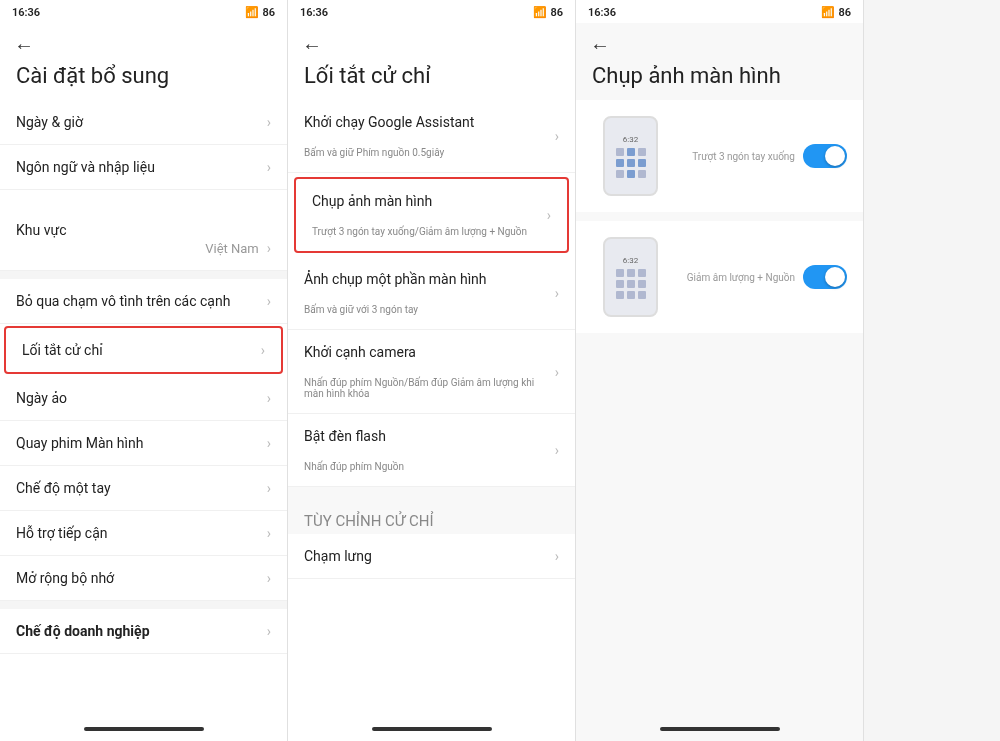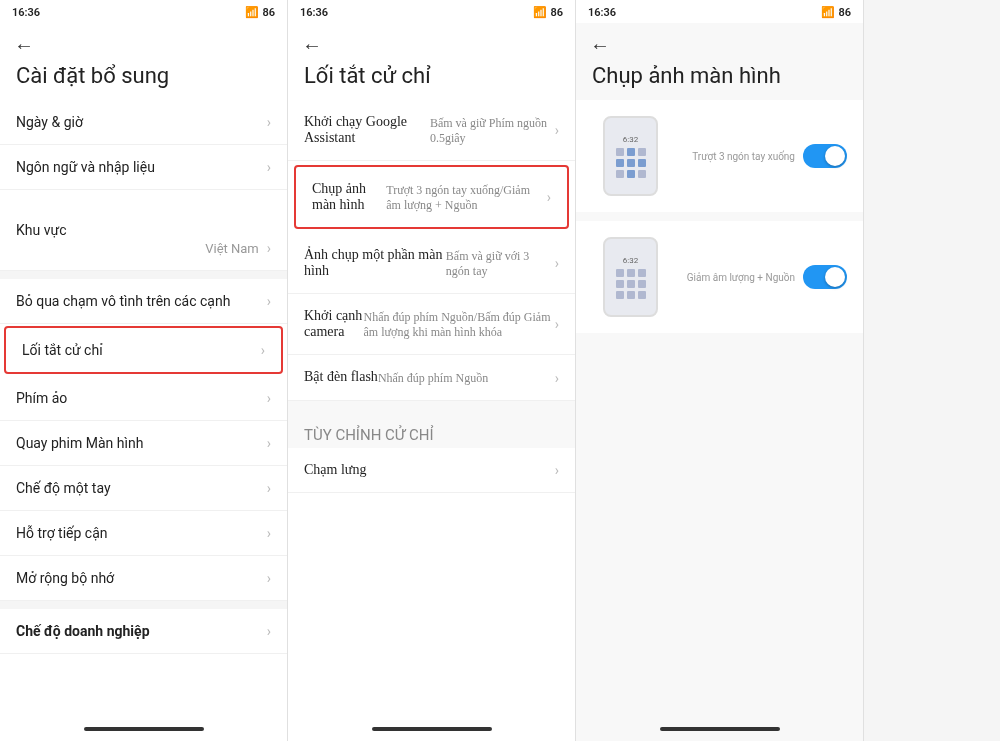--- a/index.html
+++ b/index.html
@@ -60,34 +60,33 @@
       align-items: center;
       justify-content: space-between;
       padding: 14px 16px;
       border-bottom: 1px solid #f0f0f0;
       cursor: pointer;
       position: relative;
     }
 
     .menu-item-left {
       display: flex;
-      flex-direction: row;
-      font-family: Liberation Serif, serif;
+      flex-direction: column;
     }
 
     .menu-item-title {
       font-size: 14px;
       color: #222;
       font-weight: 400;
     }
 
     .menu-item-subtitle {
-      font-size: 12px;
+      font-size: 10px;
       color: #888;
-      margin-top: 2px;
+      margin-top: 17px;
     }
 
     .menu-item-value {
       font-size: 13px;
       color: #999;
       margin-right: 4px;
     }
 
     .chevron {
       font-size: 14px;
@@ -241,21 +240,21 @@
       <span class="menu-item-title">Bỏ qua chạm vô tình trên các cạnh</span>
       <span class="chevron">›</span>
     </div>
 
     <div class="menu-item highlighted-item">
       <span class="menu-item-title">Lối tắt cử chỉ</span>
       <span class="chevron">›</span>
     </div>
 
     <div class="menu-item">
-      <span class="menu-item-title">Phím ảo</span>
+      <span class="menu-item-title">Ngày ảo</span>
       <span class="chevron">›</span>
     </div>
     <div class="menu-item">
       <span class="menu-item-title">Quay phim Màn hình</span>
       <span class="chevron">›</span>
     </div>
     <div class="menu-item">
       <span class="menu-item-title">Chế độ một tay</span>
       <span class="chevron">›</span>
     </div>

